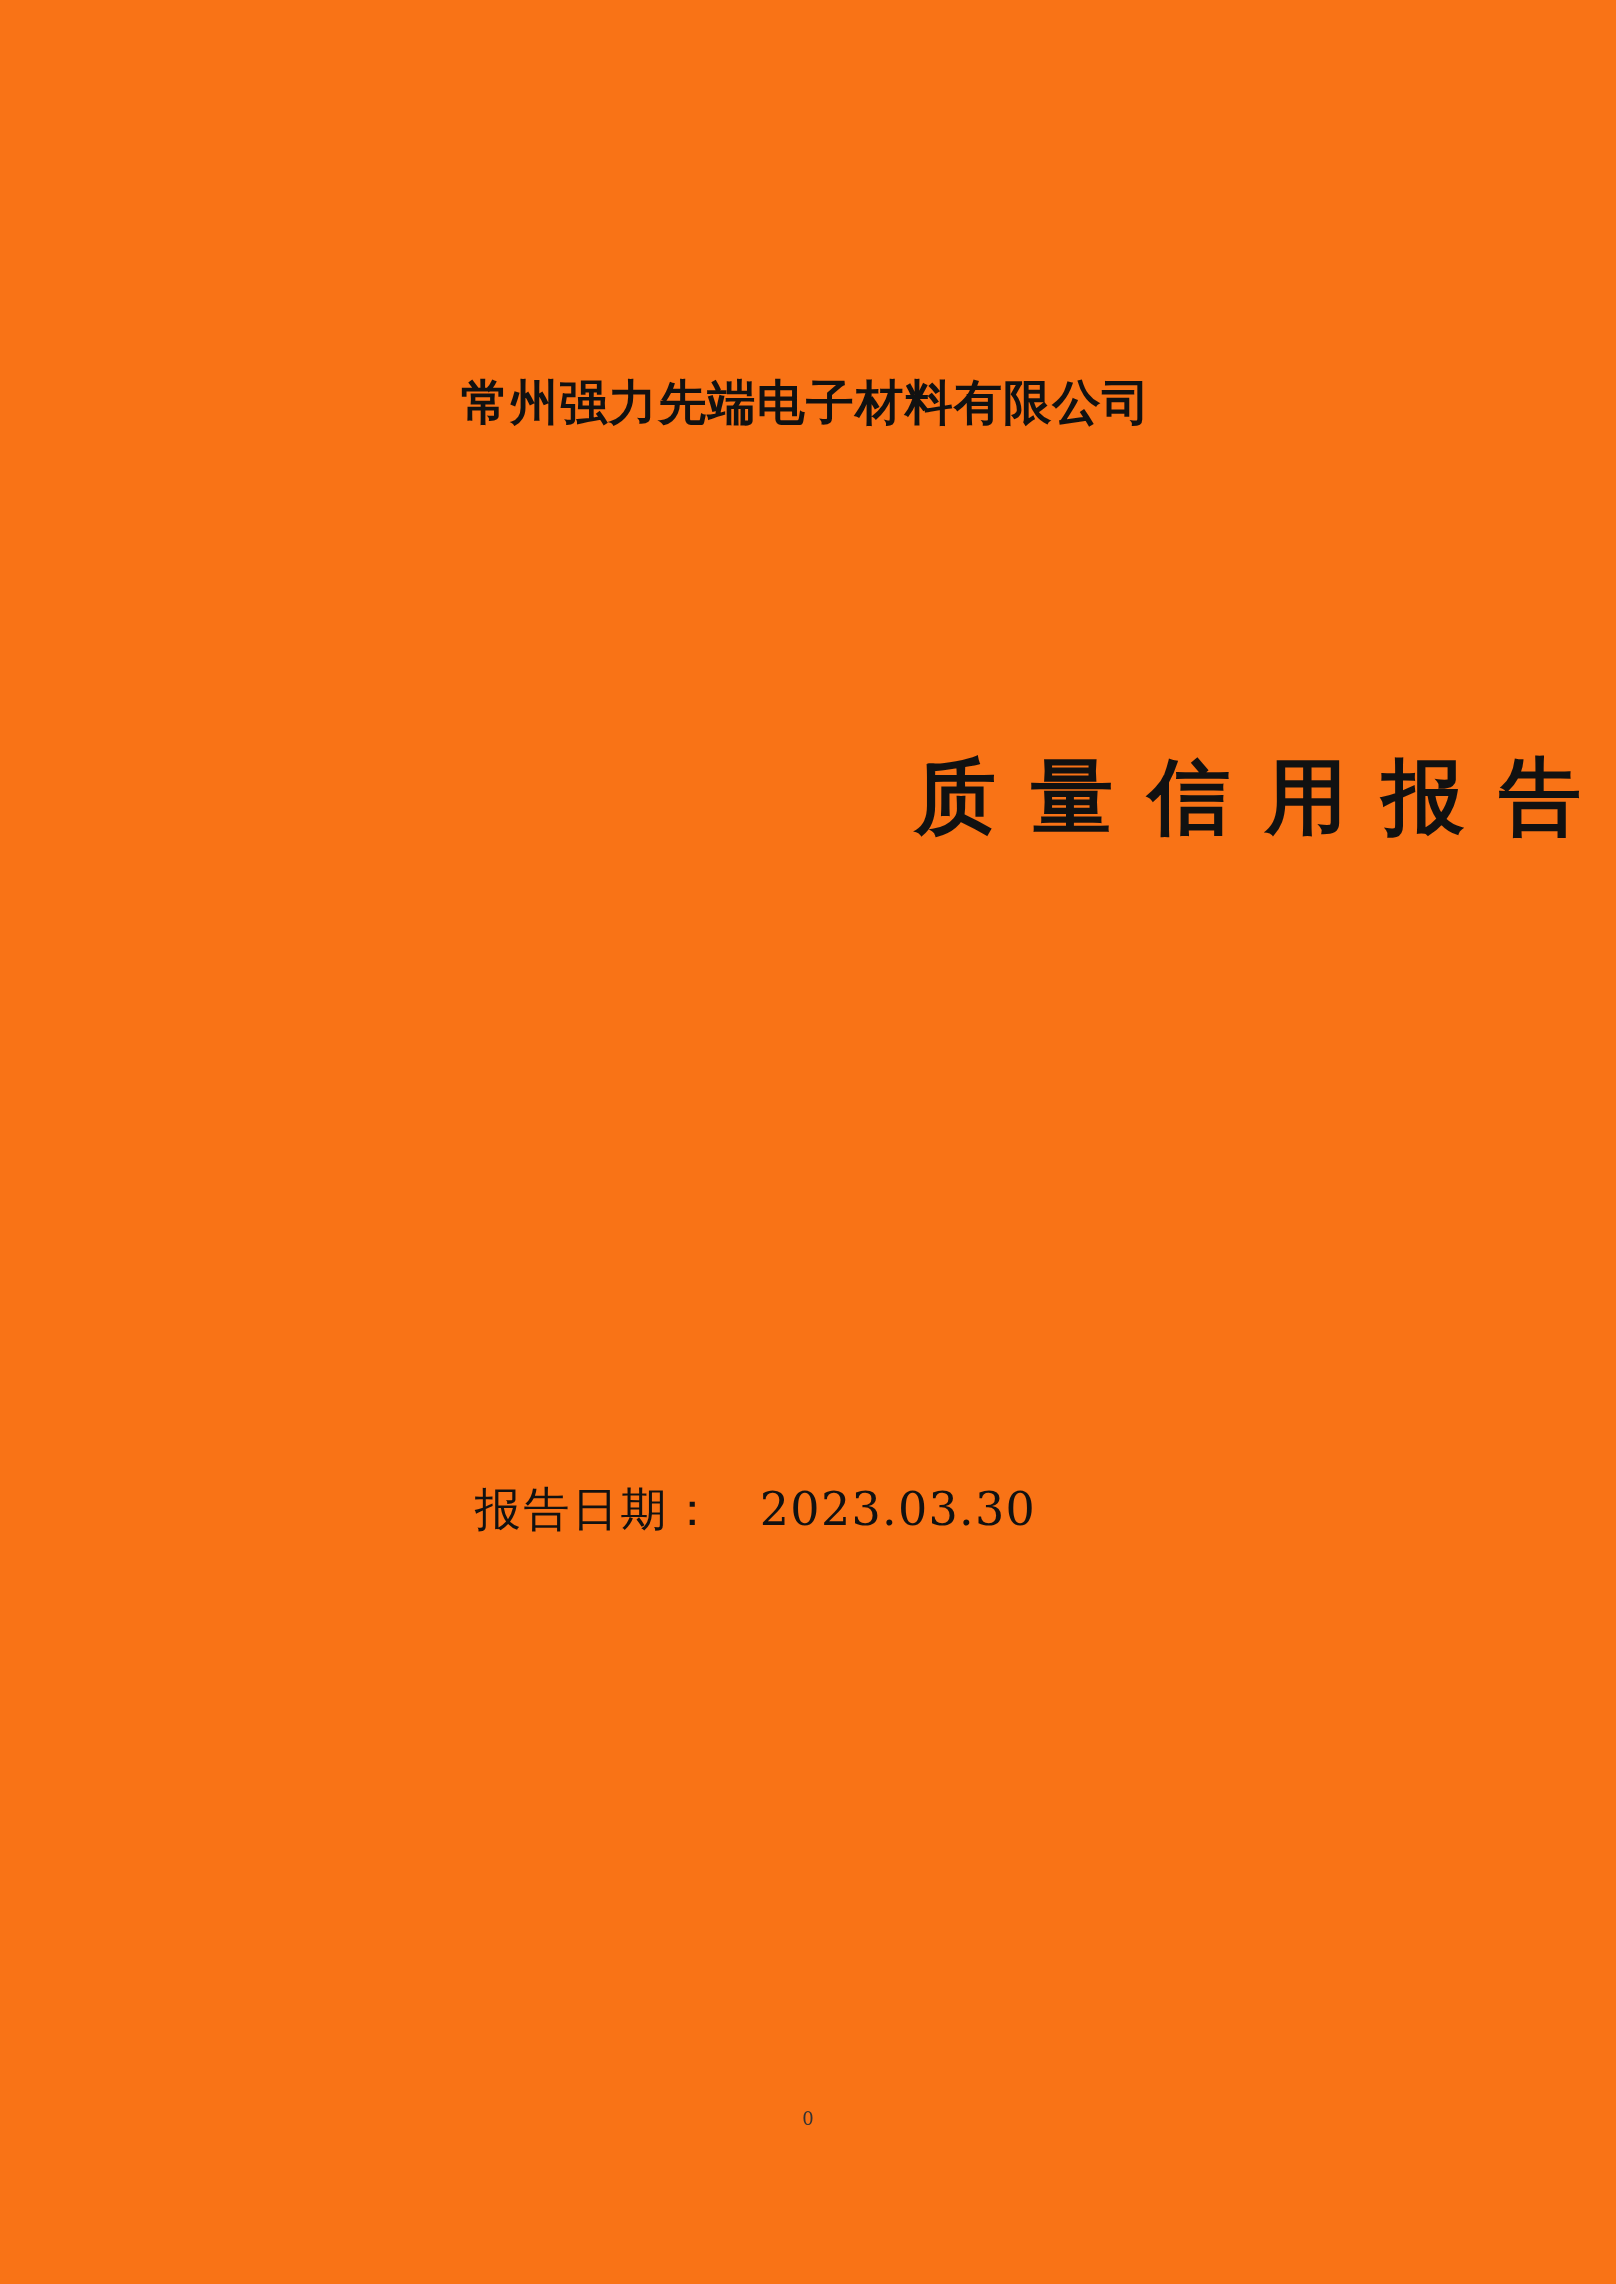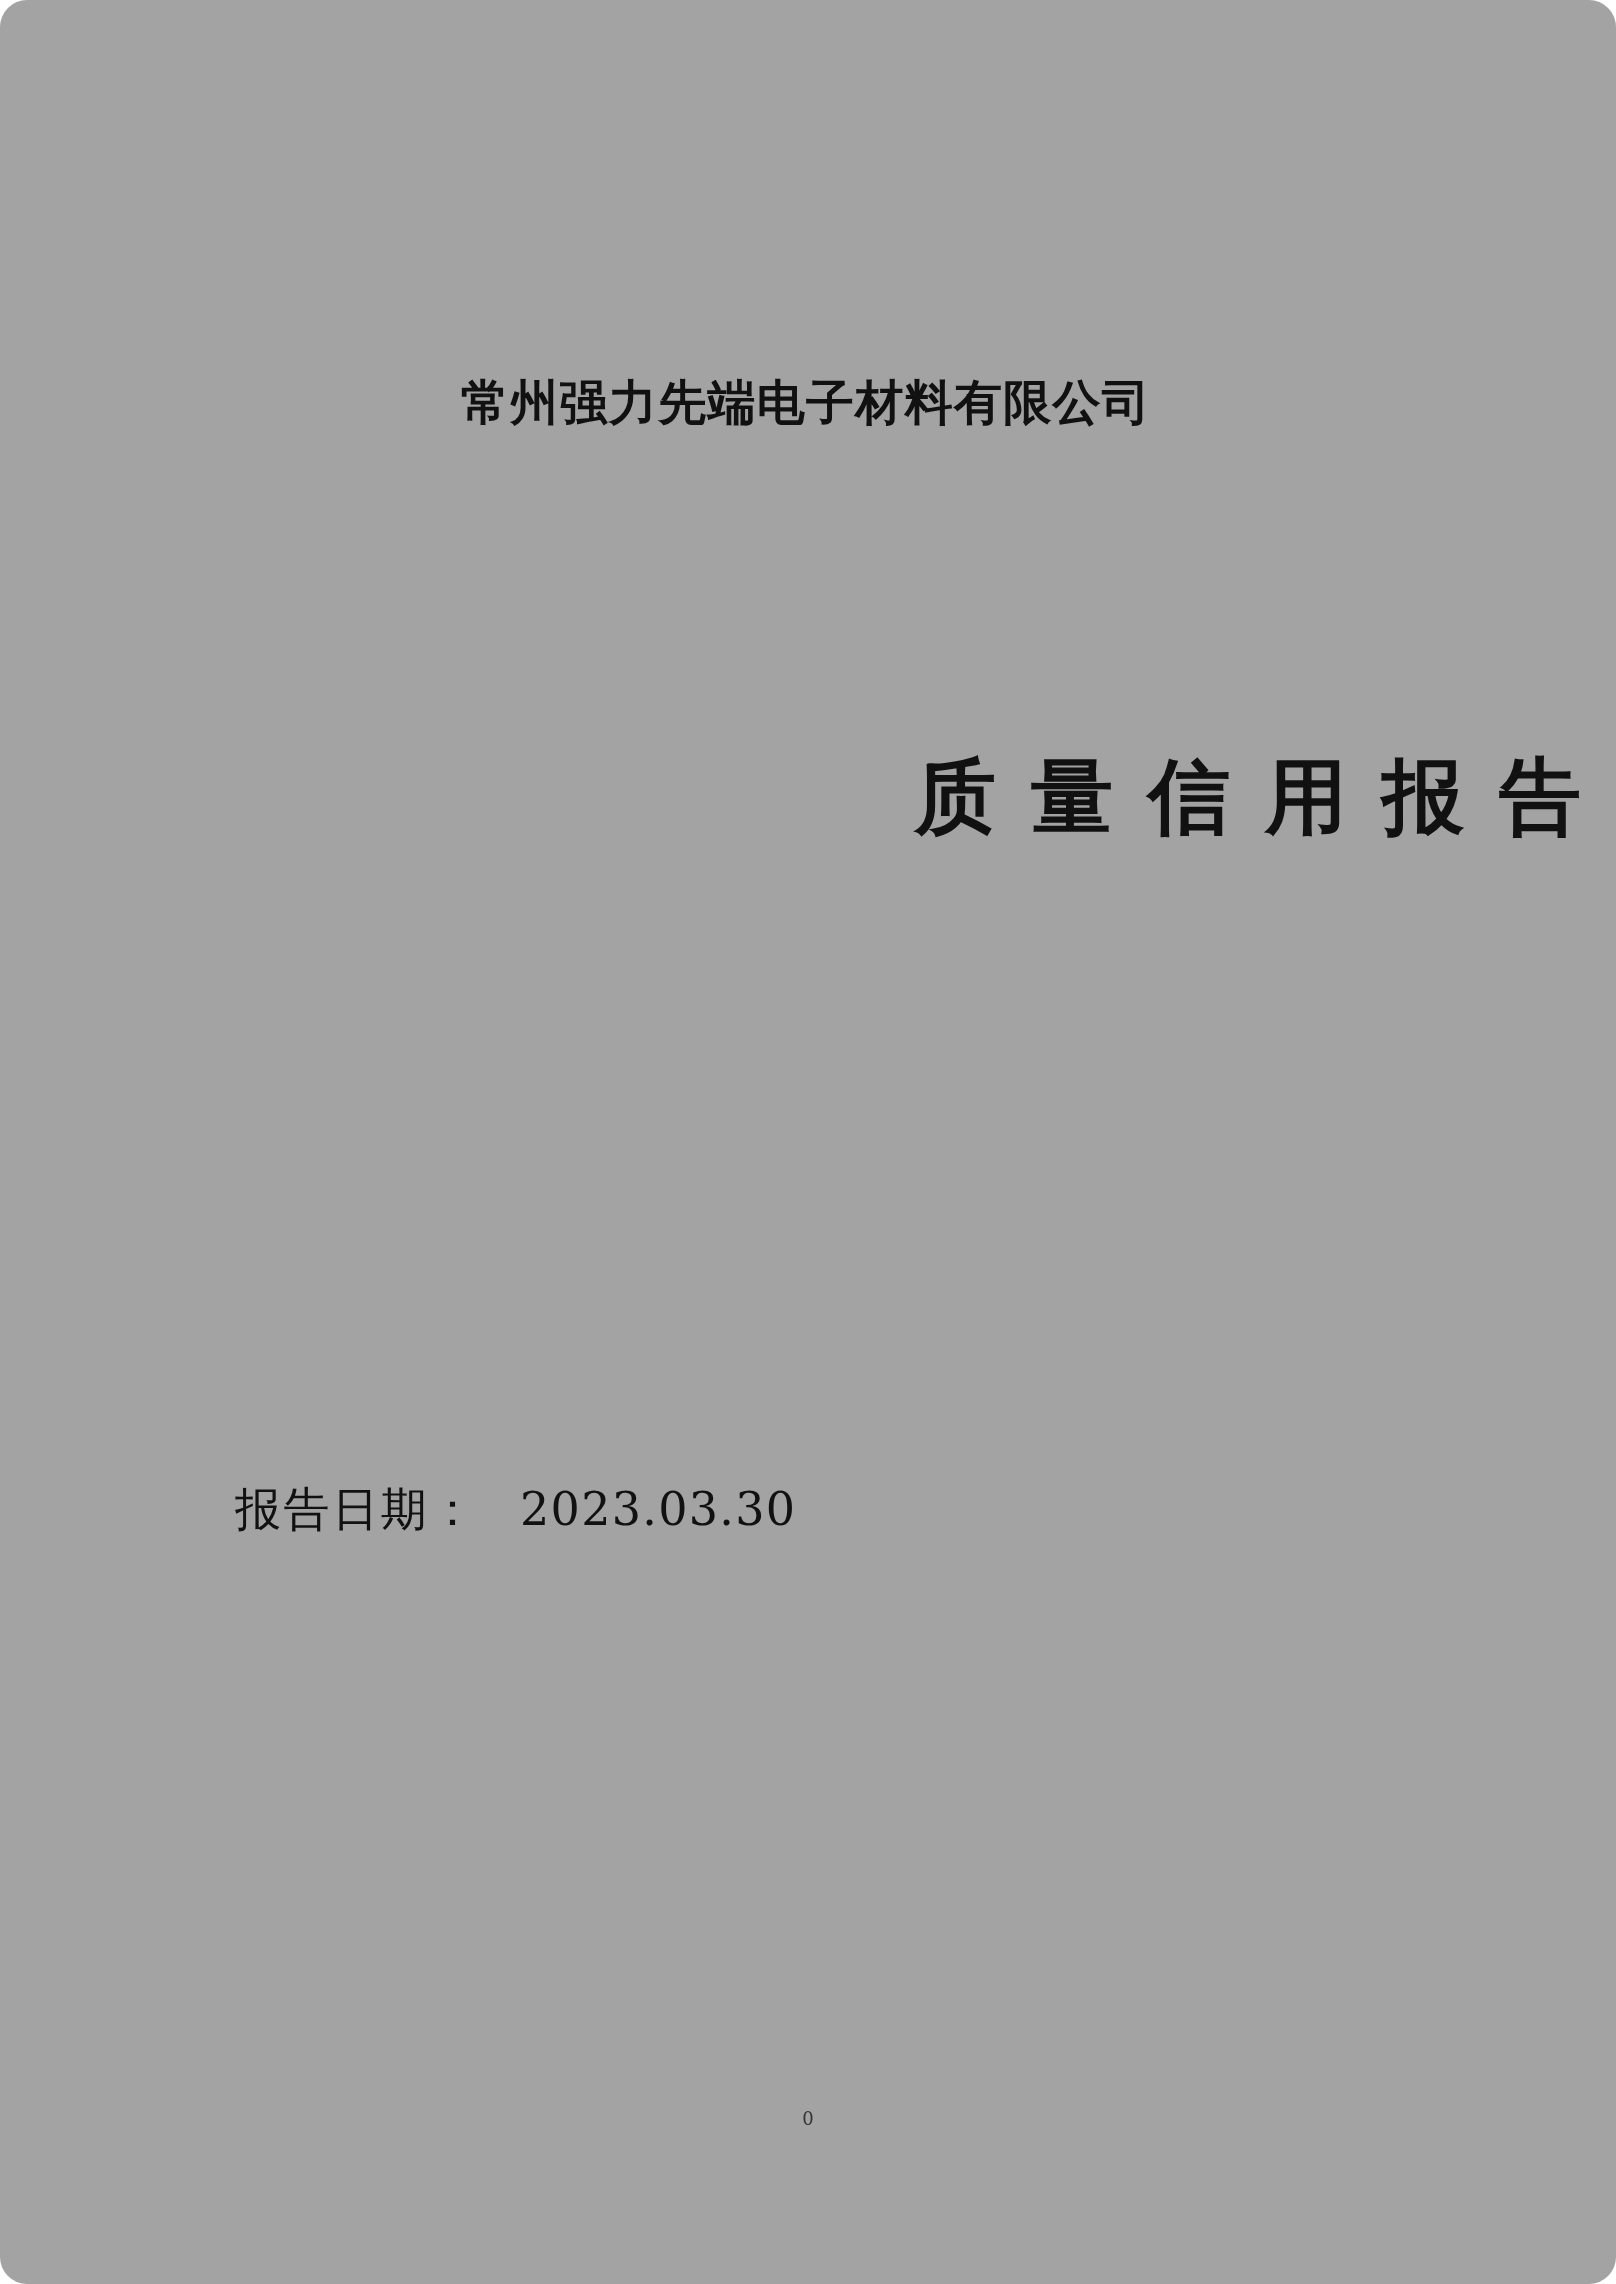--- a/index.html
+++ b/index.html
@@ -8,24 +8,23 @@
     background: #ffffff;
   }
   body {
     font-family: "Liberation Serif", "DejaVu Serif", serif;
     color: #111111;
   }
   .page {
     position: relative;
     width: 1616px;
     height: 2284px;
-    background: #a3a3a3;
+    background: #f97316;
     box-sizing: border-box;
     overflow: hidden;
-    border-radius: 27px;
   }
   .company-name {
     position: absolute;
     left: 0;
     top: 371px;
     width: 1616px;
     text-align: center;
     font-family: "DejaVu Serif", "Liberation Serif", serif;
     font-weight: bold;
     font-size: 48px;
@@ -44,20 +43,21 @@
     font-size: 82px;
     letter-spacing: 35px;
     color: #111111;
     text-indent: 35px;
   }
   .report-date {
     position: absolute;
     left: 0;
     top: 1479px;
     width: 1276px;
+    text-align: center;
     font-family: "DejaVu Serif", "Liberation Serif", serif;
     font-size: 46px;
     letter-spacing: 0.7px;
     color: #111111;
     padding-left: 235px;
     box-sizing: border-box;
   }
   .report-date .label {
     letter-spacing: 2.6px;
   }

